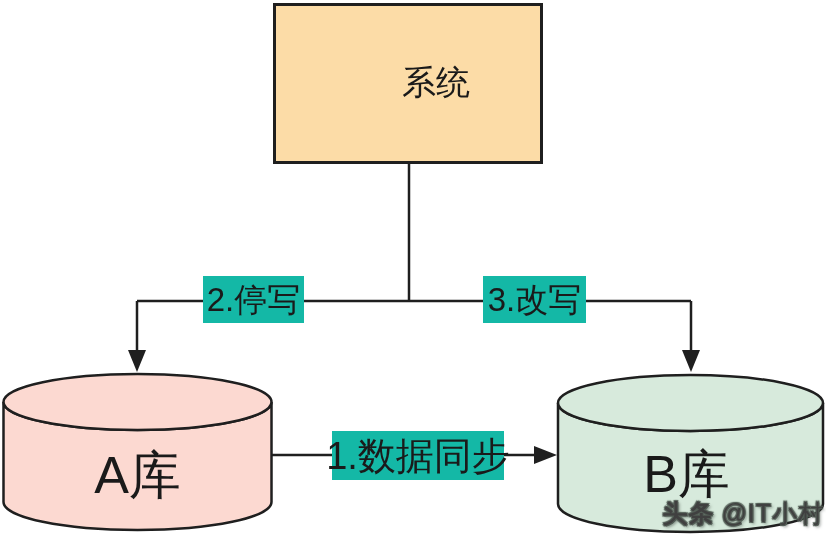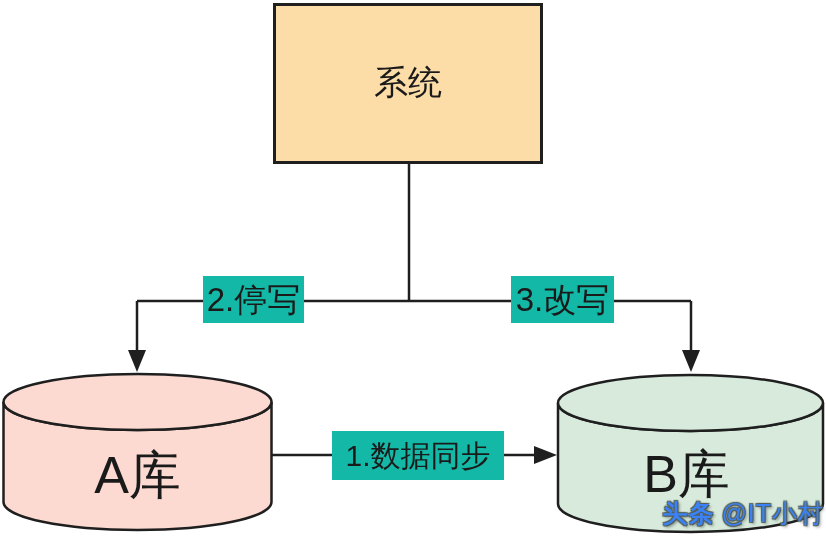--- a/index.html
+++ b/index.html
@@ -27,20 +27,21 @@
     justify-content: center;
     color: #1a1a1a;
     text-align: center;
     line-height: 1.1;
     white-space: nowrap;
   }
   .system-label {
     left: 273px; top: 3px;
     width: 270px; height: 160px;
     font-size: 34px;
+    padding-left: 28px;
   }
   .db-label {
     font-size: 52px;
   }
   .db-label-a {
     left: 17px; top: 451px;
     width: 241px; height: 50px;
   }
   .db-label-b {
     left: 566px; top: 450px;
@@ -51,29 +52,29 @@
     display: flex;
     align-items: center;
     justify-content: center;
     background: #14b8a6;
     color: #1a1a1a;
     font-size: 33px;
     line-height: 1;
     white-space: nowrap;
   }
   .edge-label-stop    { left: 203px; top: 276px; width: 101px; height: 47px; }
-  .edge-label-rewrite { left: 511px; top: 276px; width: 103px; height: 47px; }
-  .edge-label-sync    { left: 332px; top: 431px; width: 172px; height: 49px; font-size: 30px; }
+  .edge-label-rewrite { left: 483px; top: 276px; width: 103px; height: 47px; }
+  .edge-label-sync    { left: 332px; top: 431px; width: 172px; height: 49px; font-size: 38px; }
   .watermark {
     position: absolute;
     left: 640px; top: 497px;
     width: 184px;
     text-align: right;
     font-size: 25px;
-    color: #3b82f6;
+    color: #404040;
     white-space: nowrap;
     text-shadow:
       1px 1px 0 #535e56,
       -1px 1px 1px #535e56,
       1px -1px 1px #535e56,
       -1px -1px 1px #535e56,
       2px 2px 3px rgba(40,50,44,0.55);
     letter-spacing: 1px;
   }
   .watermark .brand { font-weight: 700; margin-right: 7px; }

